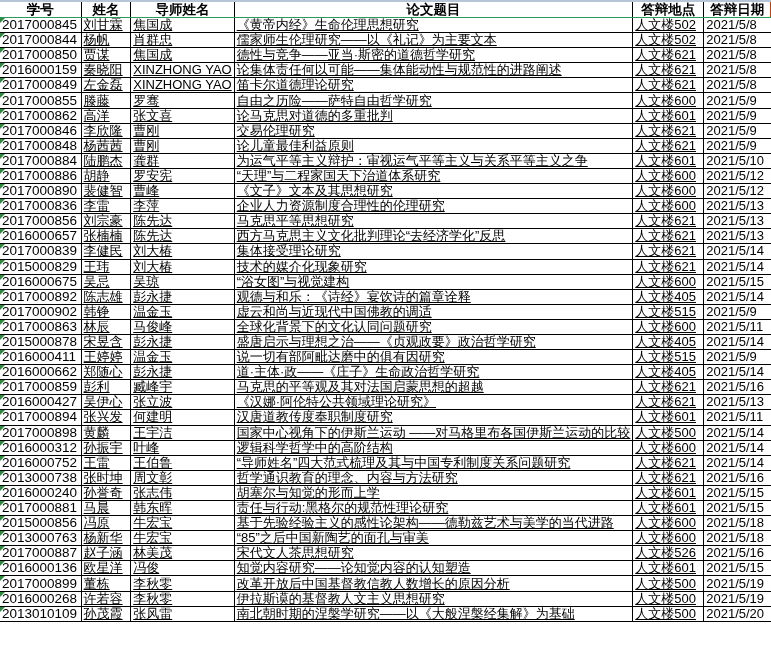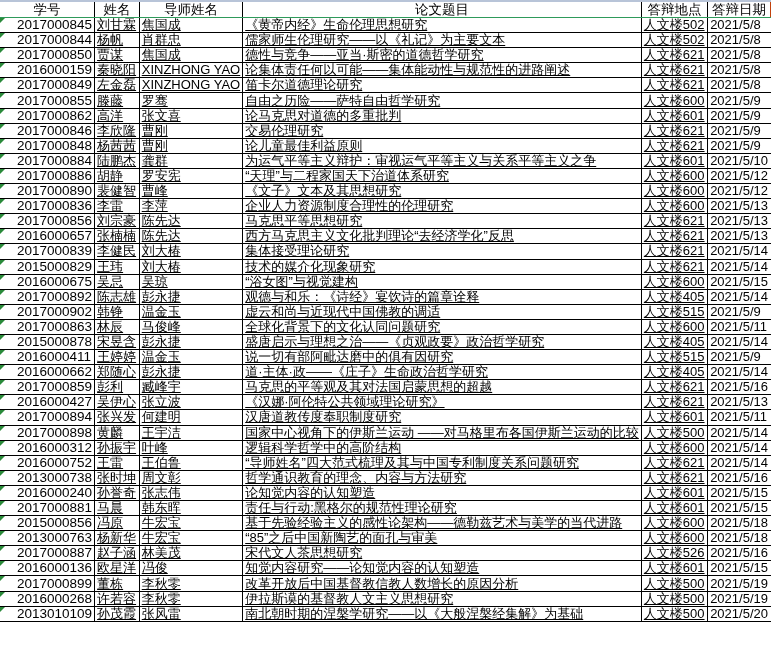--- a/index.html
+++ b/index.html
@@ -6,25 +6,25 @@
   body { width: 771px; height: 651px; overflow: hidden; position: relative; font-family: "Liberation Sans", "DejaVu Sans", sans-serif; }
   .topline { position: absolute; left: 0; top: 0; width: 771px; height: 2px; background: #b8c4d8; }
   table.sheet { position: absolute; left: 0; top: 2px; border-collapse: collapse; table-layout: fixed; }
   table.sheet col.c-id { width: 86px; }
   table.sheet col.c-name { width: 68px; }
   table.sheet col.c-adv { width: 91px; }
   table.sheet col.c-title { width: 357px; }
   table.sheet col.c-place { width: 88px; }
   table.sheet col.c-date { width: 81px; }
   th, td { padding: 0 2px; height: 14.1px; line-height: 14px; font-size: 13px; white-space: nowrap; overflow: hidden; color: #000; }
-  th { font-weight: normal; font-size: 13.5px; text-align: center; border-left: 1px solid #000; height: 15px; line-height: 15px; border-bottom: 1px solid #2e9a5a; }
+  th { font-weight: bold; font-size: 13.5px; text-align: center; border-left: 1px solid #000; height: 15px; line-height: 15px; border-bottom: 1px solid #2e9a5a; }
   th:first-child { border-left: none; }
   td { border-left: 1px solid #000; border-bottom: 1px solid #000; }
   td:first-child { border-left: none; position: relative; }
-  td.id { text-align: left; padding-left: 17px; font-size: 13.5px; }
+  td.id { text-align: left; padding-left: 2px; font-size: 13.5px; }
   td.id::before { content: ""; position: absolute; left: 0; top: 0; width: 0; height: 0; border-top: 5px solid #2a8a3a; border-right: 5px solid transparent; }
   td.date { text-align: left; padding-right: 2px; }
   td.name, td.adv, td.title, td.place { text-decoration: underline; text-align: left; }
   td.place { text-decoration: underline; }
   th.date-h { border-right: 1px solid #c2410c; }
 </style>
 </head>
 <body>
 
 <div class="topline"></div>
@@ -294,21 +294,21 @@
         <td class="name">张时坤</td>
         <td class="adv">周文彰</td>
         <td class="title">哲学通识教育的理念、内容与方法研究</td>
         <td class="place">人文楼621</td>
         <td class="date">2021/5/16</td>
       </tr>
       <tr>
         <td class="id">2016000240</td>
         <td class="name">孙誉奇</td>
         <td class="adv">张志伟</td>
-        <td class="title">论知觉内容的认知塑造</td>
+        <td class="title">胡塞尔与知觉的形而上学</td>
         <td class="place">人文楼601</td>
         <td class="date">2021/5/15</td>
       </tr>
       <tr>
         <td class="id">2017000881</td>
         <td class="name">马晨</td>
         <td class="adv">韩东晖</td>
         <td class="title">责任与行动:黑格尔的规范性理论研究</td>
         <td class="place">人文楼601</td>
         <td class="date">2021/5/15</td>

